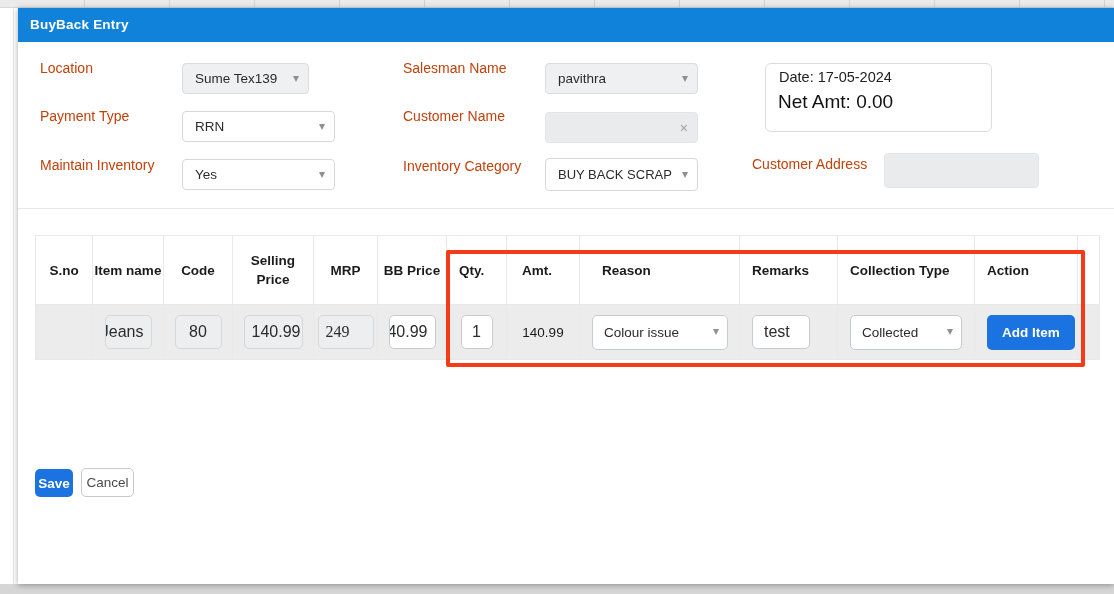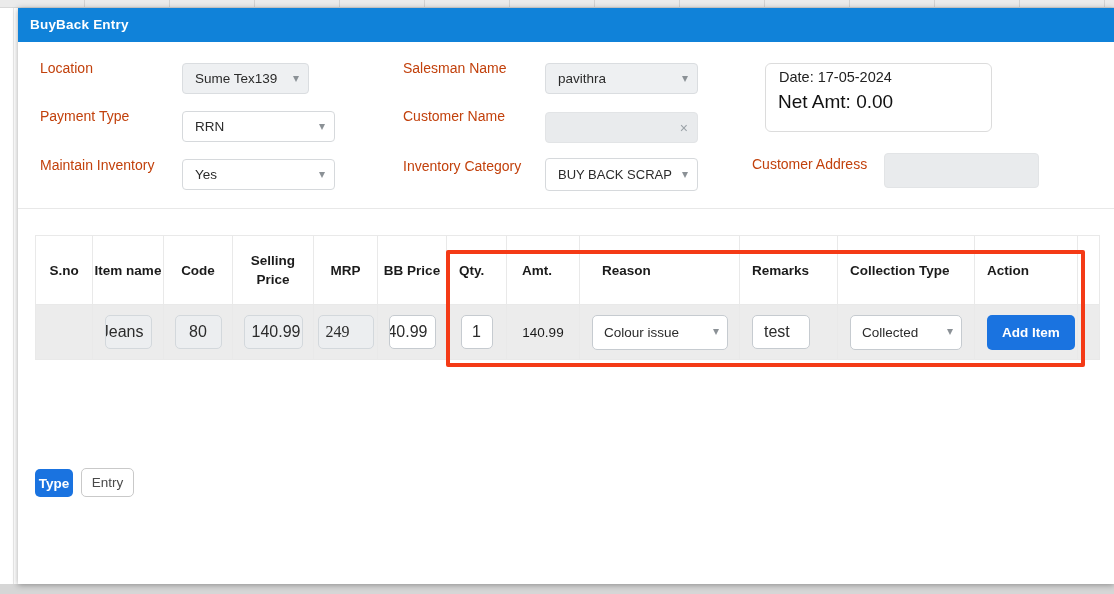--- a/index.html
+++ b/index.html
@@ -204,16 +204,16 @@
       <td class="l">
         <button class="btn-blue add-item">Add Item</button>
       </td>
       <td></td>
     </tr>
   </tbody>
     </table>
 
   <div class="red-box"></div>
 
-  <button class="btn-blue save-btn">Type</button>
-  <button class="cancel-btn">Entry</button>
+  <button class="btn-blue save-btn">Save</button>
+  <button class="cancel-btn">Cancel</button>
 
 </div>
 
 </body></html>

